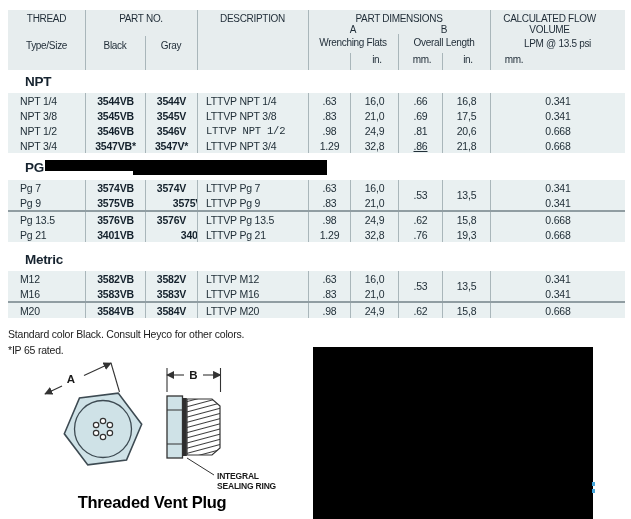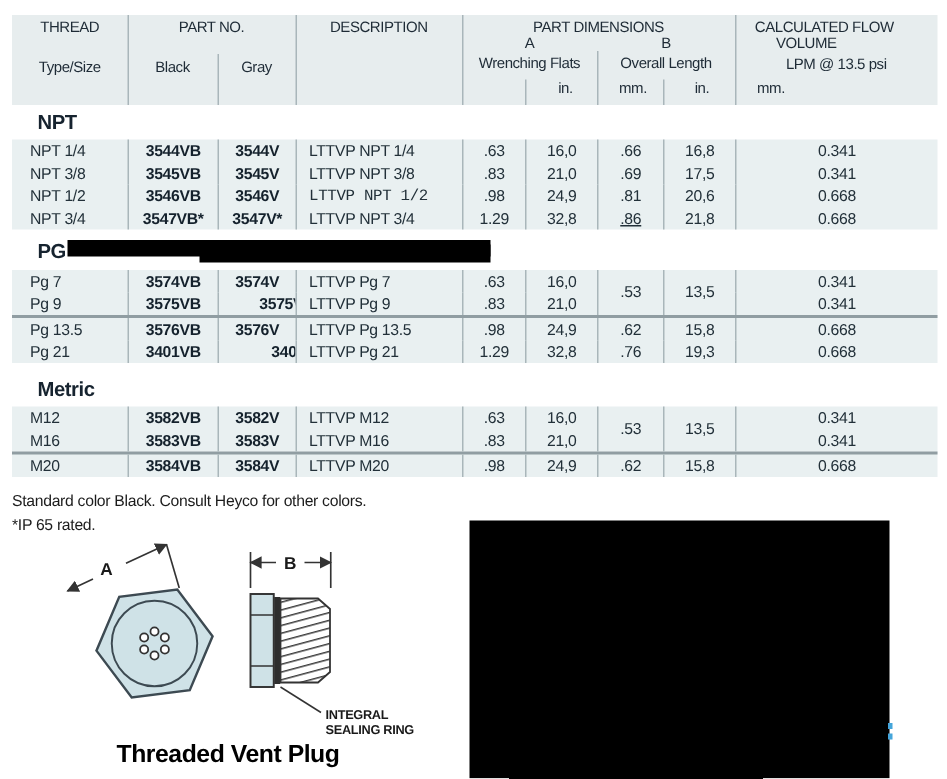--- a/index.html
+++ b/index.html
@@ -46,21 +46,21 @@
     <div class="h" style="left:300px;width:182px;top:3px">PART DIMENSIONS</div>
     <div class="h" style="left:300px;width:90px;top:14px">A</div>
     <div class="h" style="left:300px;width:90px;top:27px">Wrenching Flats</div>
     <div class="h" style="left:390px;width:92px;top:14px">B</div>
     <div class="h" style="left:390px;width:92px;top:27px">Overall Length</div>
     <div class="h reg" style="left:300px;width:42px;top:44px">in.</div>
     <div class="h reg" style="left:342px;width:48px;top:44px">mm.</div>
     <div class="h reg" style="left:390px;width:44px;top:44px">in.</div>
     <div class="h reg" style="left:434px;width:48px;top:44px">mm.</div>
     <div class="h" style="left:482px;width:119px;top:3px">CALCULATED FLOW</div>
-    <div class="h" style="left:462px;width:135px;top:14px">VOLUME</div>
+    <div class="h" style="left:474px;width:135px;top:14px">VOLUME</div>
     <div class="h" style="left:482px;width:135px;top:28px">LPM @ 13.5 psi</div>
     <i class="vd" style="left:77px;top:0;height:60px"></i>
     <i class="vd" style="left:137px;top:26px;height:34px"></i>
     <i class="vd" style="left:189px;top:0;height:60px"></i>
     <i class="vd" style="left:300px;top:0;height:60px"></i>
     <i class="vd" style="left:342px;top:43px;height:17px"></i>
     <i class="vd" style="left:390px;top:24px;height:36px"></i>
     <i class="vd" style="left:434px;top:43px;height:17px"></i>
     <i class="vd" style="left:482px;top:0;height:60px"></i>
   </div>

